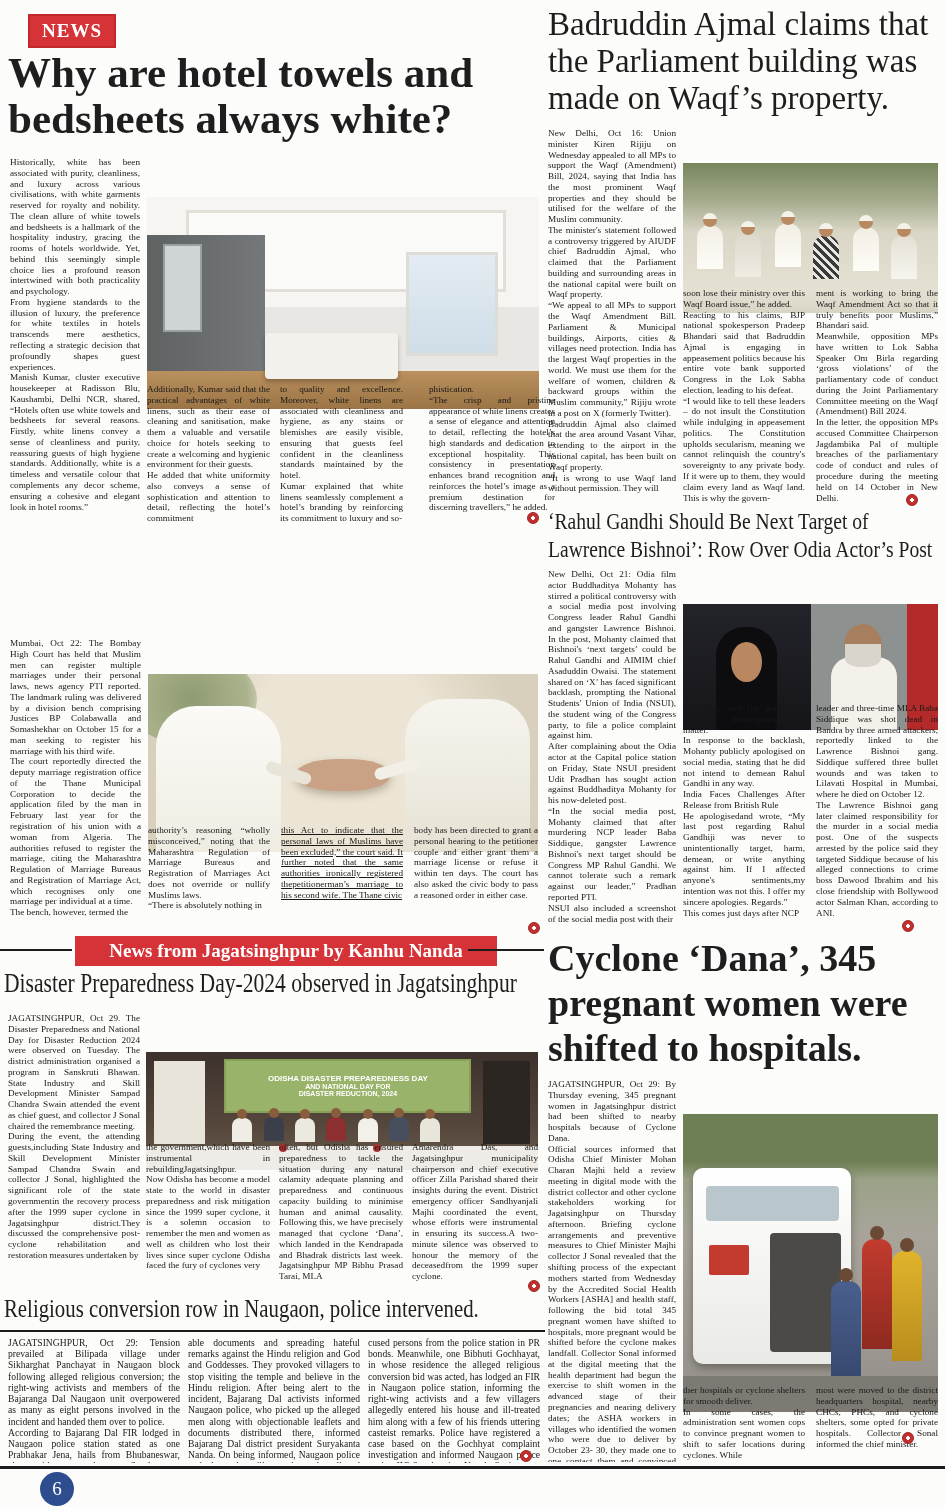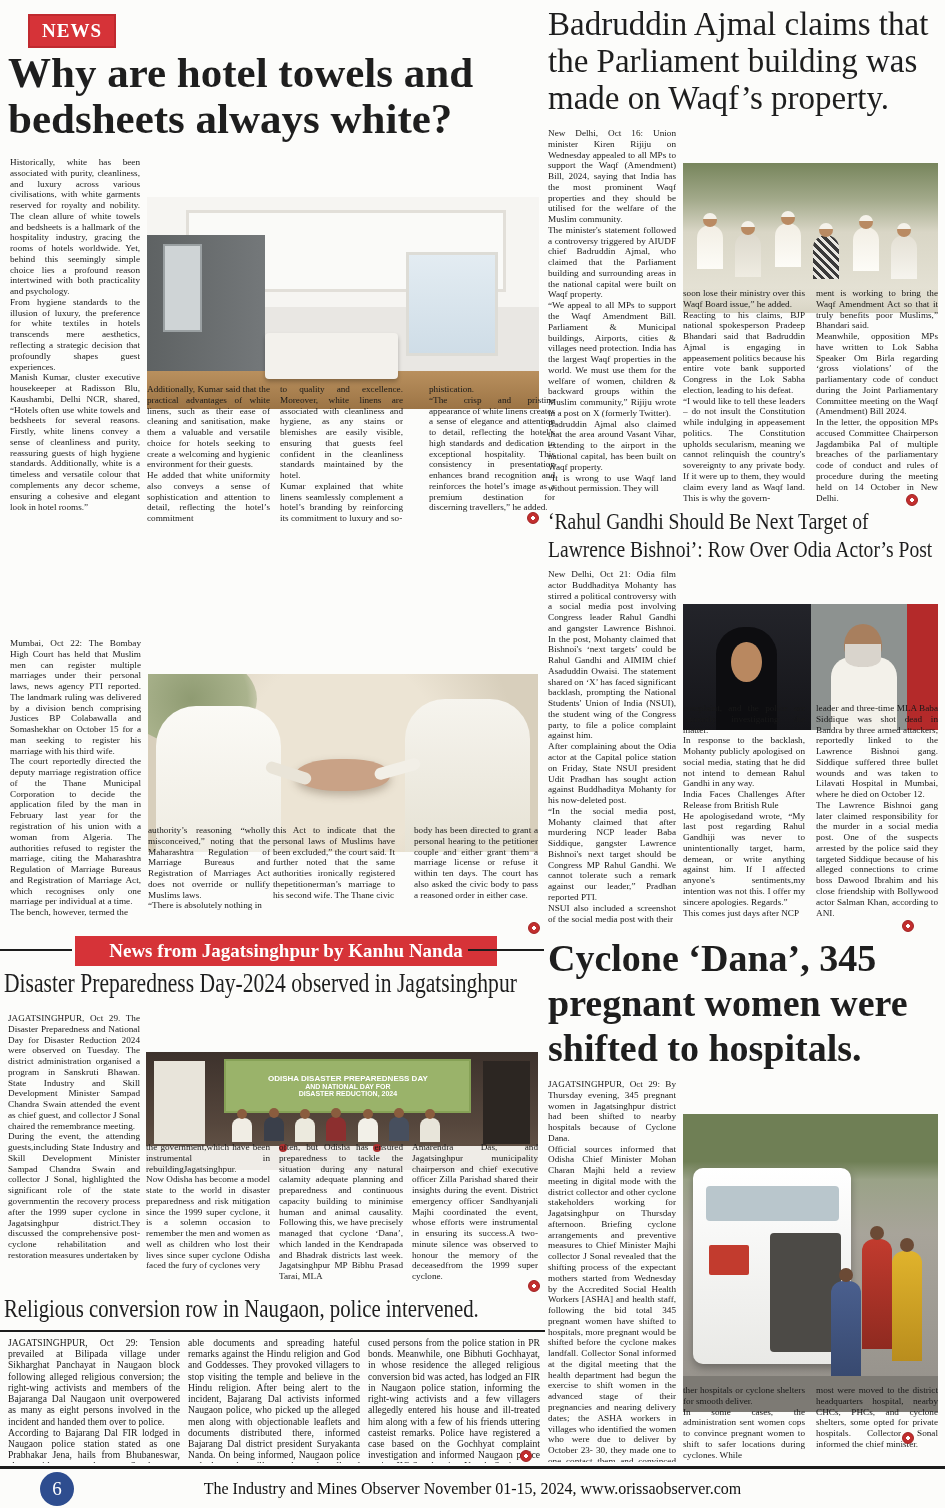--- a/index.html
+++ b/index.html
@@ -128,21 +128,21 @@
     <div style="left:-6%;top:-12%;width:34%;height:52%;border-radius:50%;background:radial-gradient(circle,#8f9b72,#aab38d 70%,rgba(170,179,141,0));"></div>
     <div style="left:2%;top:18%;width:32%;height:82%;border-radius:40px 40px 0 0;background:linear-gradient(180deg,#fbfaf6,#efece2);"></div>
     <div style="left:66%;top:14%;width:32%;height:86%;border-radius:40px 40px 0 0;background:linear-gradient(180deg,#f6f4ee,#e6e2d4);"></div>
     <div style="left:38%;top:48%;width:24%;height:18%;border-radius:46%;background:#c9a286;box-shadow:0 4px 8px rgba(90,70,50,.35);"></div>
     <div style="left:30%;top:52%;width:12%;height:7%;border-radius:8px;background:#e9e4d8;transform:rotate(18deg);"></div>
     <div style="left:58%;top:50%;width:12%;height:7%;border-radius:8px;background:#f2efe7;transform:rotate(-16deg);"></div>
   </div>
 
   <div class="col" style="left:148px;top:825px;width:122px;height:108px;">authority’s reasoning “wholly misconceived,” noting that the Maharashtra Regulation of Marriage Bureaus and Registration of Marriages Act does not override or nullify Muslims laws.
 “There is absolutely nothing in</div>
-  <div class="col" style="left:273px;top:825px;width:122px;height:108px;">this Act to indicate that the personal laws of Muslims have been excluded,” the court said. It further noted that the same authorities ironically registered thepetitionerman’s marriage to his second wife. The Thane civic</div>
+  <div class="col" style="left:281px;top:825px;width:122px;height:108px;text-decoration:underline;">this Act to indicate that the personal laws of Muslims have been excluded,” the court said. It further noted that the same authorities ironically registered thepetitionerman’s marriage to his second wife. The Thane civic</div>
   <div class="col" style="left:414px;top:825px;width:124px;height:108px;">body has been directed to grant a personal hearing to the petitioner couple and either grant them a marriage license or refuse it within ten days. The court has also asked the civic body to pass a reasoned order in either case.</div>
   <div class="endmark" style="left:528px;top:922px;"></div>
 
   <div class="rule" style="left:0;top:949px;width:72px;height:2px;"></div>
   <div class="redbox" style="left:75px;top:936px;width:422px;height:30px;font-size:19px;">News from Jagatsinghpur by Kanhu Nanda</div>
   <div class="rule" style="left:468px;top:949px;width:76px;height:2px;"></div>
 
   <div class="hl cond" style="left:4px;top:969px;width:676px;height:38px;font-size:27px;transform:scaleX(0.8);">Disaster Preparedness Day-2024 observed in Jagatsinghpur</div>
 
   <div class="col" style="left:8px;top:1013px;width:132px;height:280px;">JAGATSINGHPUR, Oct 29. The Disaster Preparedness and National Day for Disaster Reduction 2024 were observed on Tuesday. The district administration organised a program in Sanskruti Bhawan. State Industry and Skill Development Minister Sampad Chandra Swain attended the event as chief guest, and collector J Sonal chaired the remembrance meeting.
@@ -199,15 +199,14 @@
     <div style="left:0;top:88%;width:100%;height:12%;background:#7d7a74;"></div>
   </div>
 
   <div class="col" style="left:683px;top:1385px;width:122px;height:78px;">ther hospitals or cyclone shelters for smooth deliver.
 In some cases, the administration sent women cops to convince pregnant women to shift to safer locations during cyclones. While</div>
   <div class="col" style="left:816px;top:1385px;width:122px;height:78px;">most were moved to the district headquarters hospital, nearby CHCs, PHCs, and cyclone shelters, some opted for private hospitals. Collector Sonal informed the chief minister.</div>
   <div class="endmark" style="left:902px;top:1432px;"></div>
 
   <div class="rule" style="left:0;top:1466px;width:945px;height:3px;"></div>
   <div class="pagecircle" style="left:40px;top:1472px;">6</div>
-  <div class="footer-text" style="left:0;top:1480px;">The Industry and Mines Observer November 01-15, 2024, www.orissaobserver.com</div>
 
 </div>
 
 </body></html>

